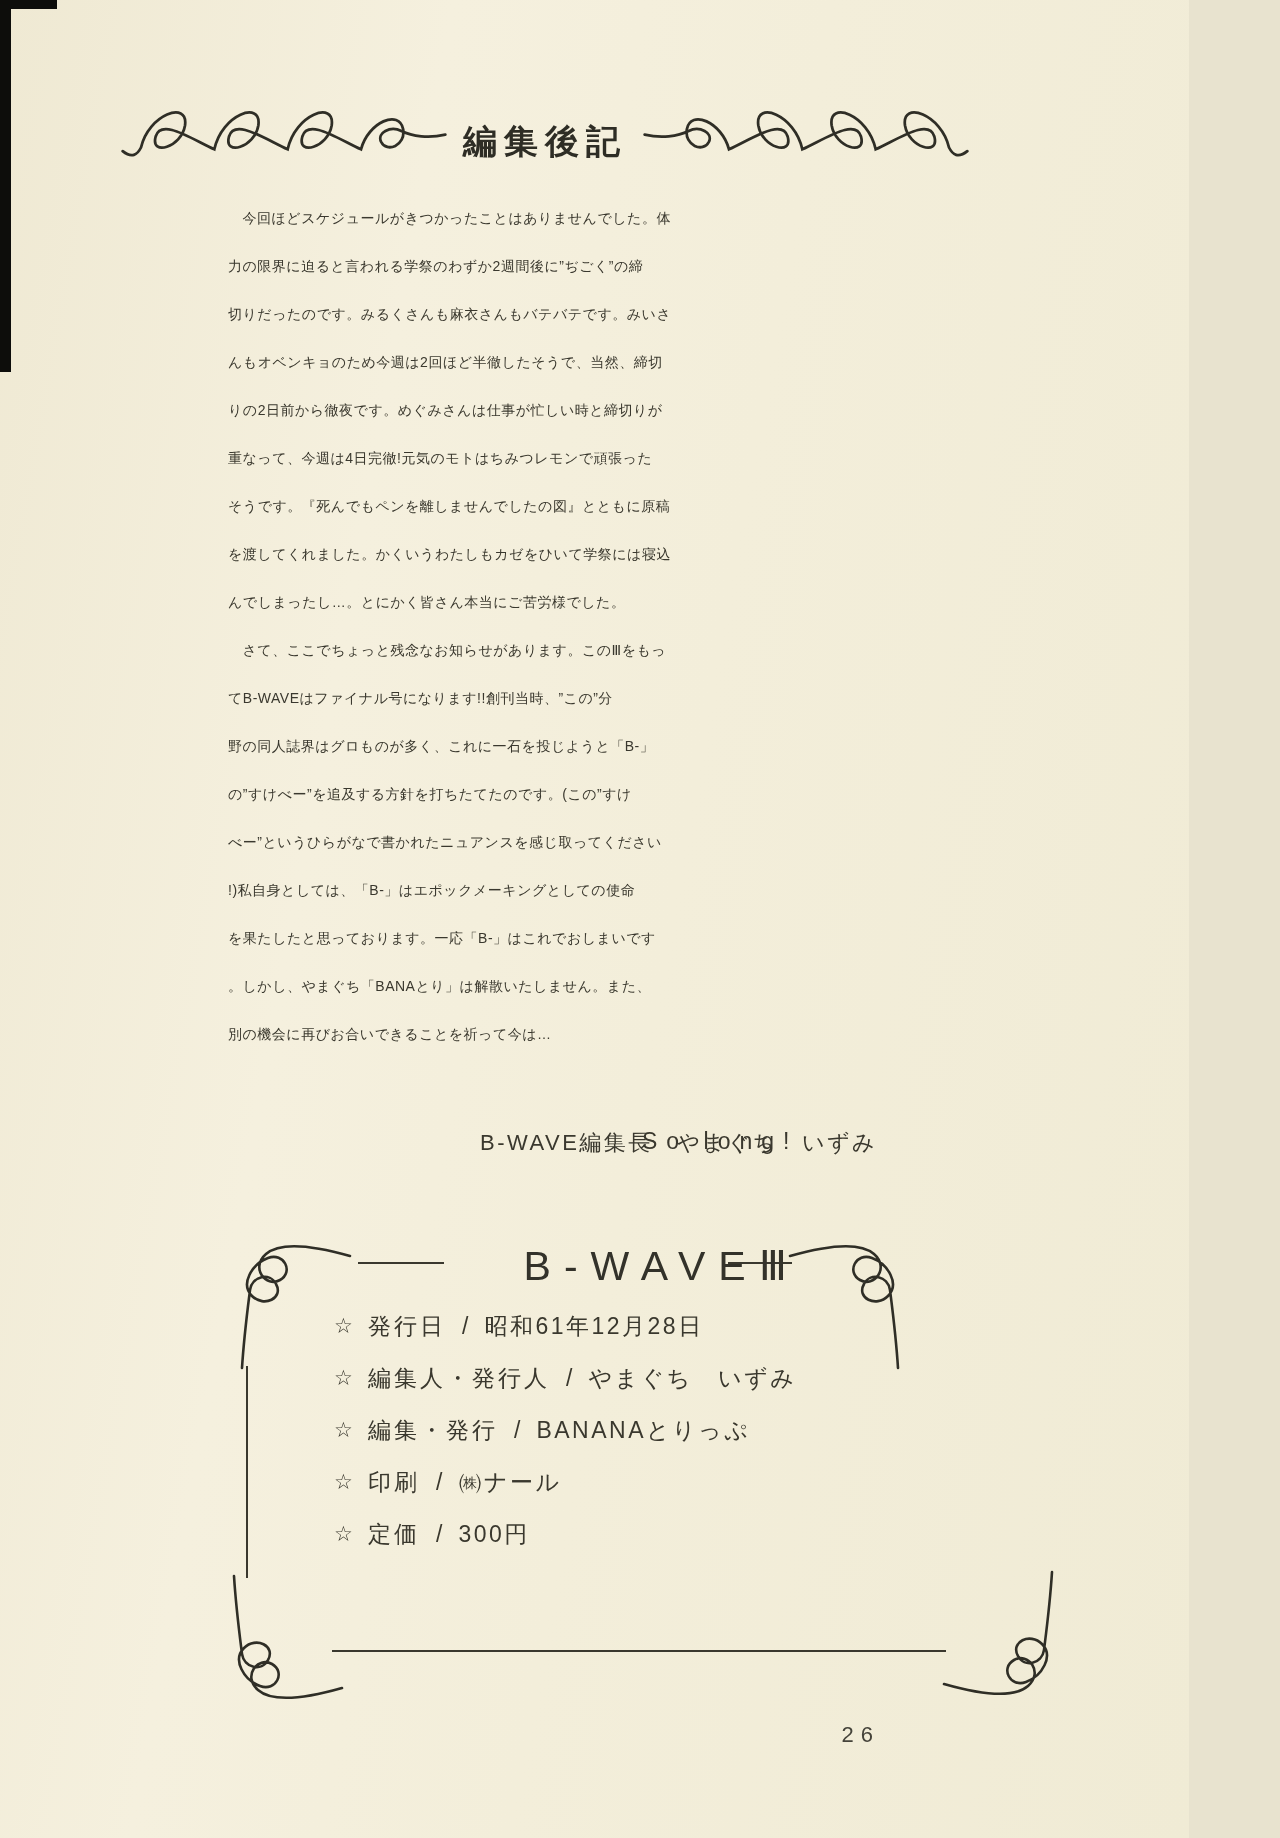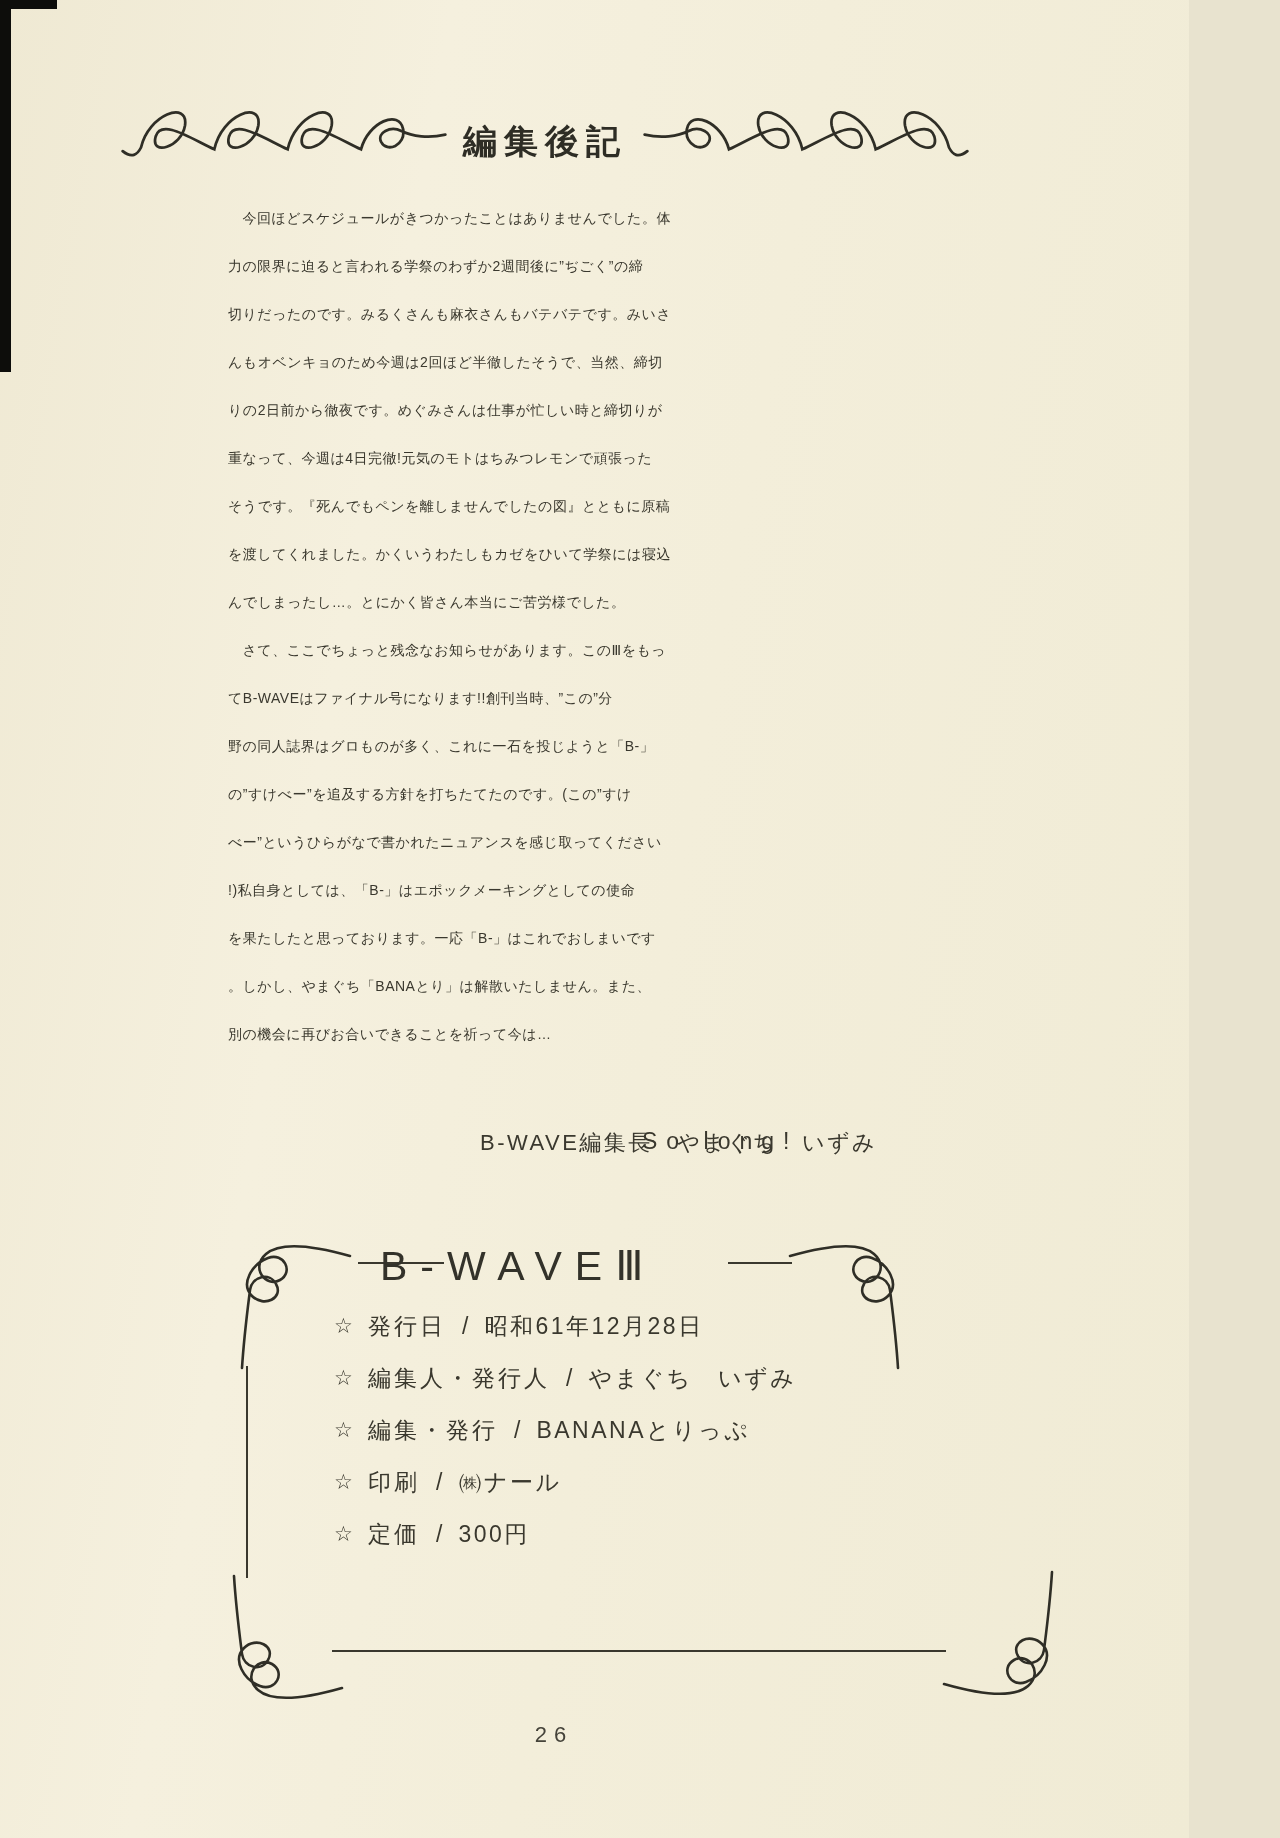--- a/index.html
+++ b/index.html
@@ -52,35 +52,35 @@
   .corner-tl{left:12px;top:2px;}
   .corner-tr{left:578px;top:2px;transform:scaleX(-1);}
   .corner-bl{left:4px;top:336px;transform:scaleY(-1);}
   .corner-br{left:732px;top:332px;transform:scale(-1,-1);}
   .line{position:absolute;background:#3a382e;}
   .line-title-l{left:148px;top:24px;width:86px;height:2px;}
   .line-title-r{left:518px;top:24px;width:64px;height:2px;}
   .line-left-v{left:36px;top:128px;width:2px;height:212px;}
   .line-bottom{left:122px;top:412px;width:614px;height:2px;}
   .colophon-title{
-    position:absolute;left:170px;top:4px;width:420px;text-align:left;
+    position:absolute;left:170px;top:4px;width:420px;text-align:right;
     font-size:41px;font-weight:normal;letter-spacing:13px;color:#33322a;margin:0;
     white-space:nowrap;
   }
   .colophon-rows{position:absolute;left:124px;top:62px;width:660px;font-size:23px;color:#3a382e;}
   .row{display:flex;align-items:center;height:52px;white-space:nowrap;}
   .row .star{width:34px;font-size:21px;}
   .row .clabel{letter-spacing:3px;}
   .row .csep{margin:0 16px;}
   .row .cvalue{letter-spacing:2.5px;}
   .row-address{height:44px;padding-left:36px;letter-spacing:2.5px;}
 
   
   .page-number{
-    position:absolute;left:228px;top:1722px;width:652px;text-align:center;
+    position:absolute;left:228px;top:1722px;width:652px;text-align:right;
     font-size:22px;letter-spacing:7px;color:#45433a;
   }
 </style>
 </head>
 <body>
 
 <div class="page">
 
   <div class="scan-bar-v"></div>
   <div class="scan-bar-h"></div>

